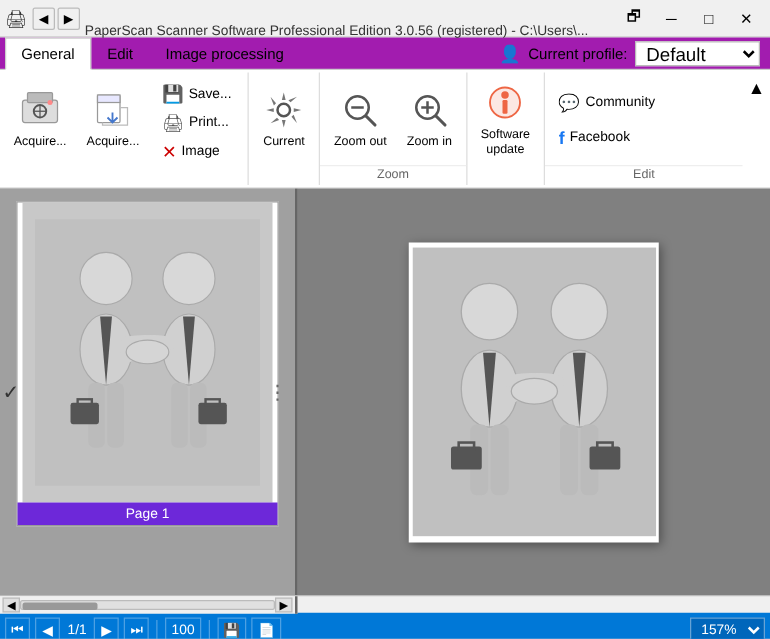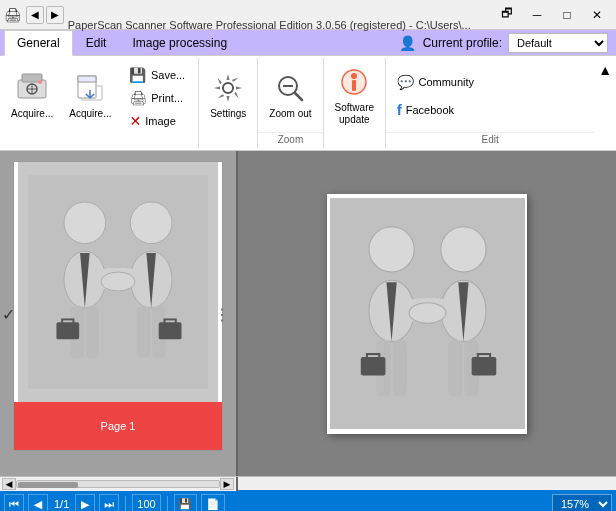--- a/index.html
+++ b/index.html
@@ -20,21 +20,21 @@
     .titlebar-controls { display: flex; gap: 0; }
     .titlebar-btn {
       width: 30px; height: 26px;
       border: none; background: transparent;
       font-size: 12px; cursor: pointer;
       display: flex; align-items: center; justify-content: center;
     }
 
     
     .ribbon-tabs {
-      background: #c4b5fd;
+      background: #a21caf;
       display: flex;
       align-items: center;
       height: 26px;
       border-bottom: 1px solid #ccc;
       padding-left: 4px;
       justify-content: space-between;
     }
     .ribbon-tab {
       padding: 4px 12px;
       font-size: 12px;
@@ -57,21 +57,21 @@
       display: flex;
       align-items: center;
       padding-right: 8px;
       font-size: 12px;
       gap: 6px;
     }
     .profile-select {
       border: 1px solid #bbb;
       background: white;
       padding: 1px 4px;
-      font-size: 11px;
+      font-size: 15px;
       height: 20px;
       width: 100px;
     }
 
     
     .ribbon {
       background: white;
       border-bottom: 1px solid #ccc;
       display: flex;
       align-items: stretch;
@@ -176,25 +176,25 @@
     .thumbnail-img {
       width: 200px;
       height: 240px;
       background: #c8c8c8;
       display: flex;
       align-items: center;
       justify-content: center;
       overflow: hidden;
     }
     .thumbnail-label {
-      background: #ef4444;
+      background: #6d28d9;
       color: white;
       width: 100%;
       text-align: center;
-      padding: 18px 0;
+      padding: 3px 0;
       font-size: 11px;
     }
     .check-mark {
       position: absolute;
       left: 2px;
       top: 50%;
       transform: translateY(-50%);
       font-size: 16px;
       color: #333;
     }
@@ -404,37 +404,48 @@
             <path d="M16 2 L17.5 8 L14.5 8 Z" fill="#777"></path>
             <path d="M16 30 L17.5 24 L14.5 24 Z" fill="#777"></path>
             <path d="M2 16 L8 14.5 L8 17.5 Z" fill="#777"></path>
             <path d="M30 16 L24 14.5 L24 17.5 Z" fill="#777"></path>
             <path d="M5.4 5.4 L9.8 10.6 L8.1 12.3 Z" fill="#777"></path>
             <path d="M26.6 26.6 L22.2 21.4 L23.9 19.7 Z" fill="#777"></path>
             <path d="M5.4 26.6 L10.6 22.2 L12.3 23.9 Z" fill="#777"></path>
             <path d="M26.6 5.4 L21.4 9.8 L19.7 8.1 Z" fill="#777"></path>
           </svg>
         </div>
-        <span class="ribbon-btn-label">Settings</span>
+        <span class="ribbon-btn-label">Current</span>
       </button>
     </div>
     <div class="ribbon-section-label" style="visibility:hidden;">.</div>
   </div>
 
   <div class="ribbon-section">
     <div class="ribbon-section-content">
       <button class="ribbon-btn">
         <div class="ribbon-btn-icon">
           <svg width="32" height="32" viewBox="0 0 32 32">
             <circle cx="14" cy="14" r="9" fill="none" stroke="#555" stroke-width="2"></circle>
             <line x1="9" y1="14" x2="19" y2="14" stroke="#555" stroke-width="2"></line>
             <line x1="21" y1="21" x2="28" y2="28" stroke="#555" stroke-width="2.5" stroke-linecap="round"></line>
           </svg>
         </div>
         <span class="ribbon-btn-label">Zoom out</span>
+      </button>
+      <button class="ribbon-btn">
+        <div class="ribbon-btn-icon">
+          <svg width="32" height="32" viewBox="0 0 32 32">
+            <circle cx="14" cy="14" r="9" fill="none" stroke="#555" stroke-width="2"></circle>
+            <line x1="9" y1="14" x2="19" y2="14" stroke="#555" stroke-width="2"></line>
+            <line x1="14" y1="9" x2="14" y2="19" stroke="#555" stroke-width="2"></line>
+            <line x1="21" y1="21" x2="28" y2="28" stroke="#555" stroke-width="2.5" stroke-linecap="round"></line>
+          </svg>
+        </div>
+        <span class="ribbon-btn-label">Zoom in</span>
       </button>
     </div>
     <div class="ribbon-section-label">Zoom</div>
   </div>
 
   <div class="ribbon-section">
     <div class="ribbon-section-content">
       <button class="ribbon-btn">
         <div class="ribbon-btn-icon">
           <svg width="32" height="32" viewBox="0 0 32 32">

